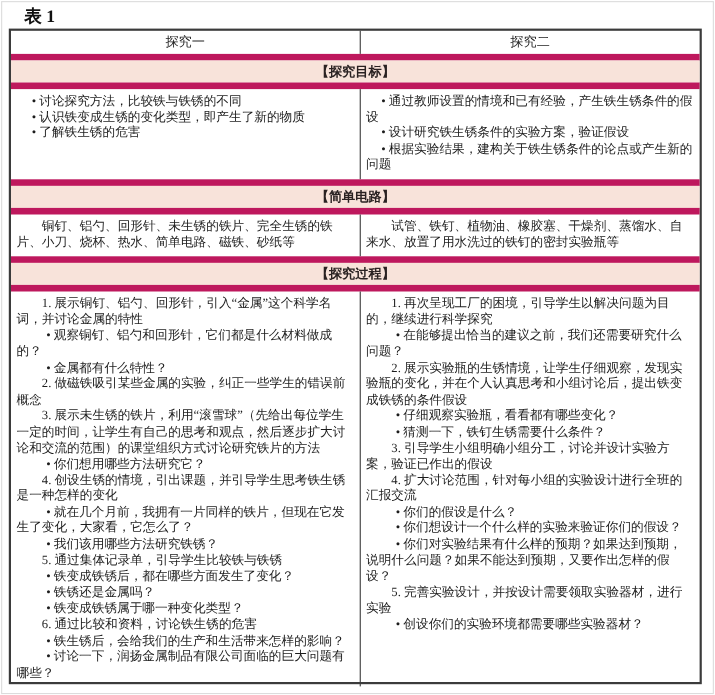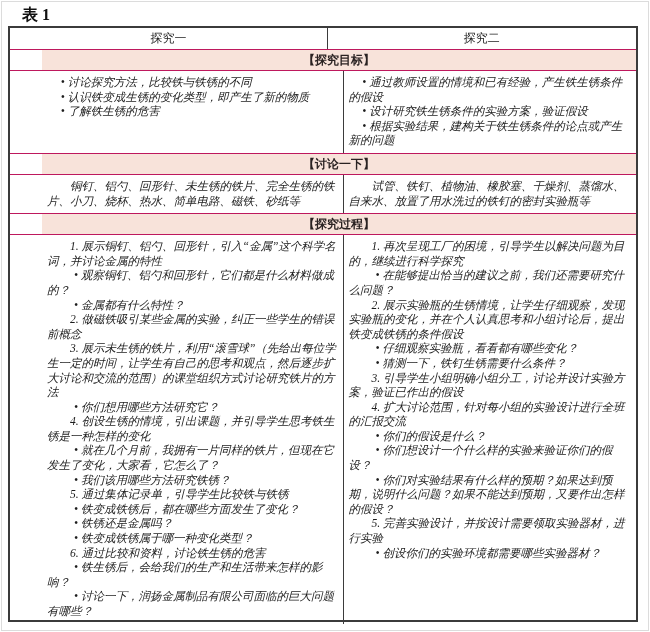--- a/index.html
+++ b/index.html
@@ -3,29 +3,29 @@
 <meta charset="utf-8">
 <style>
   html,body{margin:0;padding:0;width:650px;height:632px;background:#ffffff;overflow:hidden;}
   body{font-family:"Liberation Serif","DejaVu Serif",serif;color:#1c1c1c;
        -webkit-font-smoothing:antialiased;}
   .page-frame{position:absolute;inset:1px;border:1px solid #dcdcdc;box-sizing:border-box;}
   .doc-title{position:absolute;left:22px;top:5px;font-size:16px;font-weight:bold;color:#111;}
   .rtable{position:absolute;left:8px;top:26px;width:630px;height:596px;box-sizing:border-box;
           border:2px solid #3b3b3b;display:flex;flex-direction:column;background:#fff;}
   .row{display:flex;box-sizing:border-box;}
-  .row + .row{border-top:1px solid #be185d;padding-left:32px;}
+  .row + .row{border-top:6px solid #be185d;}
   .cell{box-sizing:border-box;overflow:hidden;}
   .cell.left{width:50.6%;}
   .cell.right{width:49.4%;border-left:1px solid #3b3b3b;}
   .col-head{display:flex;align-items:center;justify-content:center;height:21px;
             font-size:12px;color:#222;}
   .sec-head{background:#f8e3da;text-align:center;font-size:12px;font-weight:bold;color:#2a2222;
             padding:3px 0;line-height:14px;}
-  .content{padding:4px 5px 5px 5px;font-size:11.5px;line-height:14.6px;font-style:italic;}
+  .content{padding:4px 5px 5px 5px;font-size:11.5px;line-height:14.6px;}
   .content p{margin:0;padding:0;}
   .li.goal{text-indent:1.2em;}
   .li.step{text-indent:2em;}
   .li.bullet{text-indent:2.35em;}
   .materials{text-indent:2em;}
   .row-fill{flex:1 1 auto;}
   [data-name]{}
 </style>
 </head>
 <body>
@@ -51,21 +51,21 @@
         <p data-name="list-item" class="li goal">• 了解铁生锈的危害</p>
       </div>
     <div class="cell right content" data-name="goals-inquiry-2">
         <p data-name="list-item" class="li goal">• 通过教师设置的情境和已有经验，产生铁生锈条件的假设</p>
         <p data-name="list-item" class="li goal">• 设计研究铁生锈条件的实验方案，验证假设</p>
         <p data-name="list-item" class="li goal">• 根据实验结果，建构关于铁生锈条件的论点或产生新的问题</p>
       </div>
   </div>
 
   <div class="row" data-name="section-header-materials-row">
-    <div class="cell sec-head" style="width:100%;" data-name="section-header-materials">【讨论一下】</div>
+    <div class="cell sec-head" style="width:100%;" data-name="section-header-materials">【简单电路】</div>
   </div>
   <div class="row" data-name="materials-row">
     <div class="cell left content" data-name="materials-inquiry-1">
       <p class="materials" data-name="materials-text">铜钉、铝勺、回形针、未生锈的铁片、完全生锈的铁片、小刀、烧杯、热水、简单电路、磁铁、砂纸等</p>
     </div>
     <div class="cell right content" data-name="materials-inquiry-2">
       <p class="materials" data-name="materials-text">试管、铁钉、植物油、橡胶塞、干燥剂、蒸馏水、自来水、放置了用水洗过的铁钉的密封实验瓶等</p>
     </div>
   </div>
 

